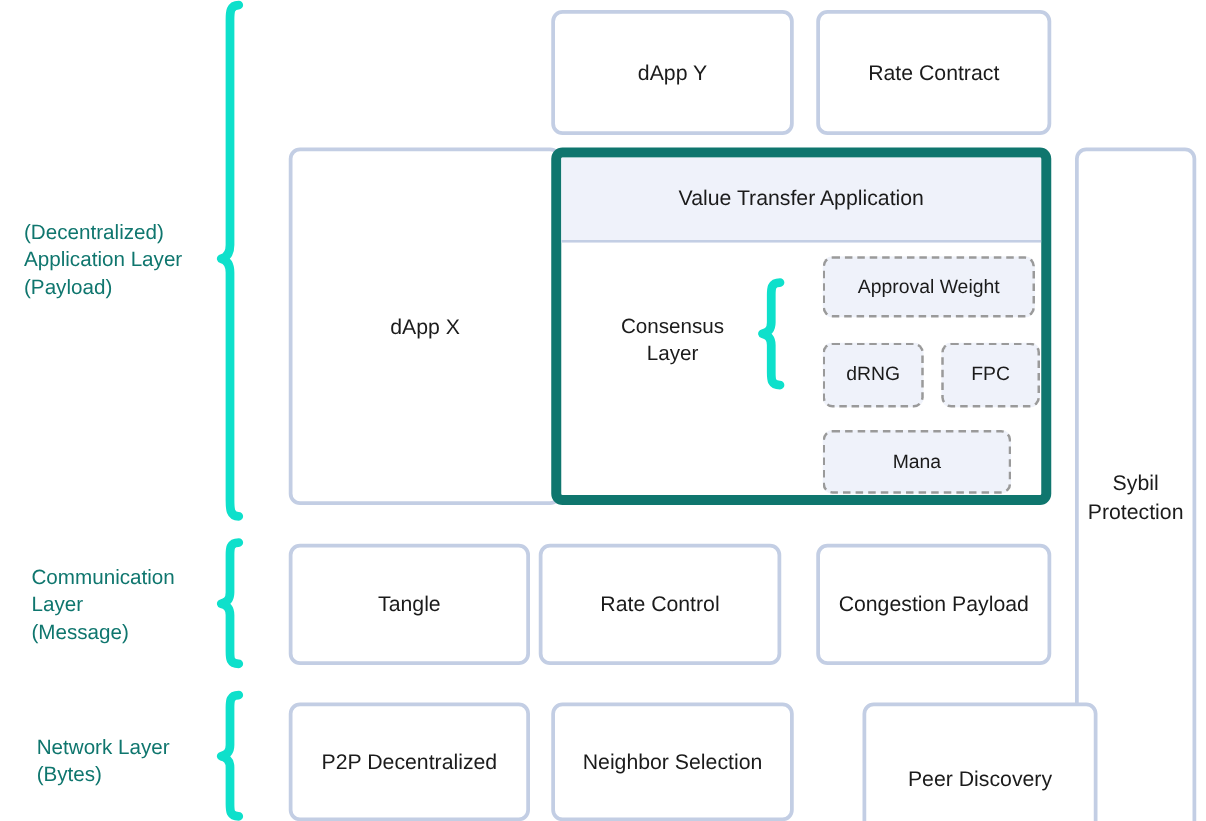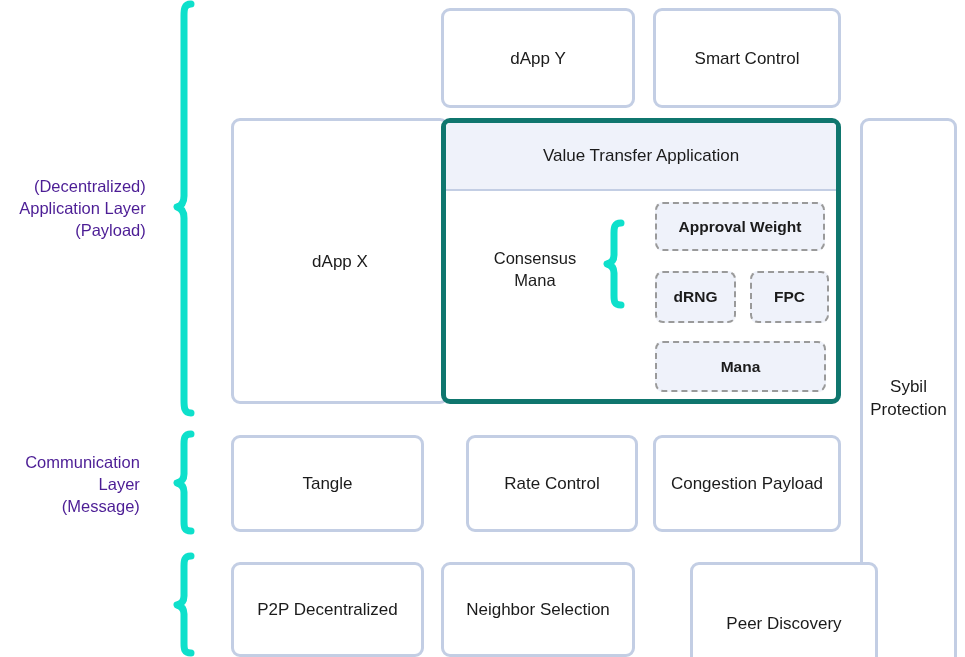--- a/index.html
+++ b/index.html
@@ -19,24 +19,24 @@
     background: #ffffff;
   }
 
   
   .layer-label {
     position: absolute;
     box-sizing: border-box;
     display: flex;
     align-items: center;
     justify-content: center;
-    text-align: right;
+    text-align: left;
     font-size: 16.5px;
     line-height: 22px;
-    color: #4c1d95;
+    color: #0f766e;
     white-space: pre-line;
   }
 
   
   .brace { position: absolute; }
   .brace svg { display: block; overflow: visible; }
 
   
   .box {
     position: absolute;
@@ -52,21 +52,21 @@
     line-height: 23px;
     color: #1b1b1b;
     white-space: pre-line;
   }
 
   
   .vt-panel {
     position: absolute;
     box-sizing: border-box;
     background: #ffffff;
-    border: 5px solid #0f766e;
+    border: 8px solid #0f766e;
     border-radius: 9px;
     overflow: hidden;
   }
   .vt-header {
     position: absolute;
     left: 0; right: 0; top: 0;
     height: 66px;
     background: #eff2fa;
     border-bottom: 2px solid #c3cee4;
     display: flex;
@@ -82,21 +82,20 @@
     box-sizing: border-box;
     background: #eff2fa;
     border: 2px dashed #9a9a9a;
     border-radius: 8px;
     display: flex;
     align-items: center;
     justify-content: center;
     text-align: center;
     font-size: 15.5px;
     color: #1b1b1b;
-    font-weight: bold;
   }
 
   
   .inline-caption {
     position: absolute;
     box-sizing: border-box;
     display: flex;
     align-items: center;
     justify-content: center;
     text-align: center;
@@ -112,20 +111,22 @@
 <div id="diagram">
 
   <div class="layer-label" style="left:0px; top:162px; width:165px; height:92px;">(Decentralized)
 Application Layer
 (Payload)</div>
 
   <div class="layer-label" style="left:0px; top:440px; width:165px; height:88px;">Communication
 Layer
 (Message)</div>
 
+  <div class="layer-label" style="left:0px; top:578px; width:165px; height:62px;">Network Layer
+(Bytes)</div>
 
   <div class="brace" style="left:174px; top:0px; width:22px; height:418px;">
     <svg width="22" height="418" viewBox="0 0 22 418" fill="none">
       <path d="M17 4 C10 4 10 10 10 16 L10 196 C10 203 7 206 3 207 C7 208 10 211 10 218 L10 400 C10 407 10 413 17 413" stroke="#0ee0cb" stroke-width="7" stroke-linecap="round" stroke-linejoin="round" fill="none"></path>
     </svg>
   </div>
 
   <div class="brace" style="left:174px; top:430px; width:22px; height:105px;">
     <svg width="22" height="105" viewBox="0 0 22 105" fill="none">
       <path d="M17 4 C10 4 10 9 10 14 L10 44 C10 50 7 52 3 53 C7 54 10 56 10 62 L10 91 C10 97 10 101 17 101" stroke="#0ee0cb" stroke-width="7" stroke-linecap="round" stroke-linejoin="round" fill="none"></path>
@@ -133,53 +134,53 @@
   </div>
 
   <div class="brace" style="left:174px; top:552px; width:22px; height:105px;">
     <svg width="22" height="105" viewBox="0 0 22 105" fill="none">
       <path d="M17 4 C10 4 10 9 10 14 L10 44 C10 50 7 52 3 53 C7 54 10 56 10 62 L10 91 C10 97 10 101 17 101" stroke="#0ee0cb" stroke-width="7" stroke-linecap="round" stroke-linejoin="round" fill="none"></path>
     </svg>
   </div>
 
   <div class="box" style="left:441px; top:8px; width:194px; height:100px;">dApp Y</div>
 
-  <div class="box" style="left:653px; top:8px; width:188px; height:100px;">Smart Control</div>
+  <div class="box" style="left:653px; top:8px; width:188px; height:100px;">Rate Contract</div>
 
   <div class="box" style="left:231px; top:118px; width:218px; height:286px;">dApp X</div>
 
   <div class="vt-panel" style="left:441px; top:118px; width:400px; height:286px;">
 
     <div class="vt-header">Value Transfer Application</div>
 
     <div class="inline-caption" style="left:14px; top:118px; width:150px; height:56px;">Consensus
-Mana</div>
+Layer</div>
 
     <div class="brace" style="left:157px; top:96px; width:22px; height:90px;">
       <svg width="22" height="90" viewBox="0 0 22 90" fill="none">
         <path d="M18 4 C11 4 11 9 11 14 L11 36 C11 42 8 44 4 45 C8 46 11 48 11 54 L11 76 C11 82 11 86 18 86" stroke="#0ee0cb" stroke-width="7" stroke-linecap="round" stroke-linejoin="round" fill="none"></path>
       </svg>
     </div>
 
     <div class="dbox" style="left:209px; top:79px; width:170px; height:49px;">Approval Weight</div>
 
     <div class="dbox" style="left:304px; top:148px; width:79px; height:52px;">FPC</div>
 
     <div class="dbox" style="left:209px; top:148px; width:81px; height:52px;">dRNG</div>
 
 
-    <div class="dbox" style="left:209px; top:218px; width:171px; height:51px;">Mana</div>
+    <div class="dbox" style="left:209px; top:218px; width:151px; height:51px;">Mana</div>
   </div>
 
   <div class="box" style="left:860px; top:118px; width:97px; height:560px;">Sybil
 Protection</div>
 
   <div class="box" style="left:231px; top:435px; width:193px; height:97px;">Tangle</div>
 
-  <div class="box" style="left:466px; top:435px; width:172px; height:97px;">Rate Control</div>
+  <div class="box" style="left:431px; top:435px; width:194px; height:97px;">Rate Control</div>
 
   <div class="box" style="left:653px; top:435px; width:188px; height:97px;">Congestion Payload</div>
 
   <div class="box" style="left:231px; top:562px; width:193px; height:95px;">P2P Decentralized</div>
 
   <div class="box" style="left:441px; top:562px; width:194px; height:95px;">Neighbor Selection</div>
 
   <div class="box" style="left:690px; top:562px; width:188px; height:123px;">Peer Discovery</div>
 
 </div>

